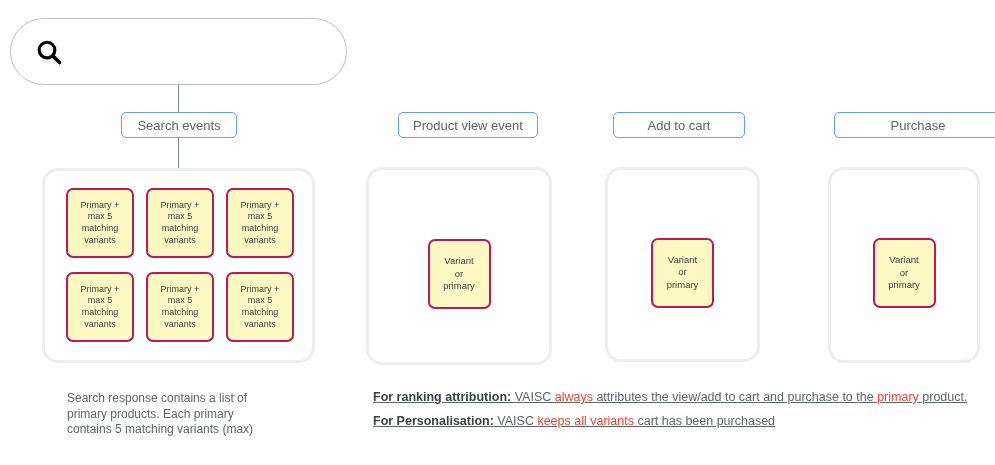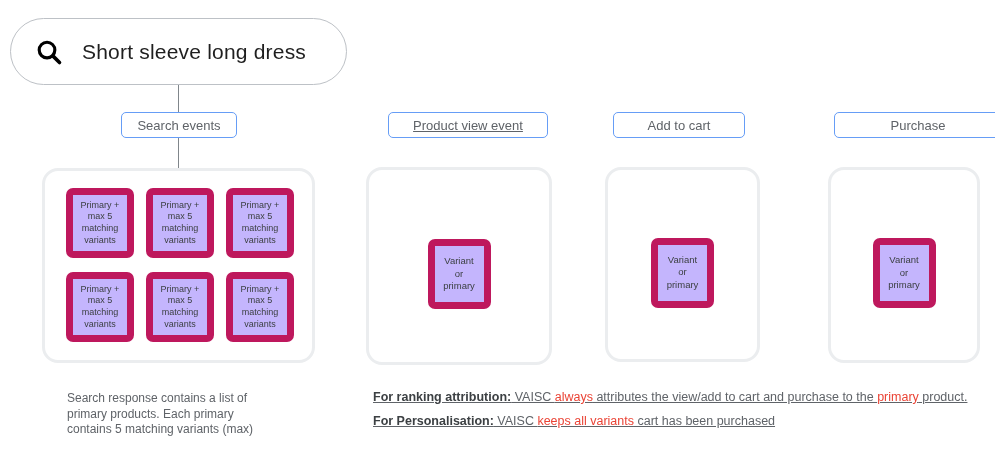--- a/index.html
+++ b/index.html
@@ -52,42 +52,42 @@
     border-radius: 5px;
     display: flex;
     align-items: center;
     justify-content: center;
     font-size: 13px;
     color: #5f6368;
     white-space: nowrap;
     cursor: pointer;
   }
   .btn-search   { left: 121px; width: 116px; }
-  .btn-view     { left: 388px; width: 160px; text-decoration: underline; }
+  .btn-view     { left: 398px; width: 140px; }
   .btn-cart     { left: 613px; width: 132px; }
   .btn-purchase { left: 834px; width: 168px; }
 
   
   .container {
     position: absolute;
     border: 3px solid #ebedef;
     border-radius: 16px;
     background: #fff;
   }
   .c1 { left: 42px;  top: 168px; width: 273px; height: 195px; }
   .c2 { left: 366px; top: 167px; width: 186px; height: 198px; }
   .c3 { left: 605px; top: 167px; width: 155px; height: 195px; }
   .c4 { left: 828px; top: 167px; width: 152px; height: 196px; }
   .container.center { display: flex; align-items: center; justify-content: center; }
 
   
   .mini-box {
-    border: 7px solid #be185d;
+    border: 2px solid #be185d;
     border-radius: 7px;
-    background: #c4b5fd;
+    background: #fef9c3;
     display: flex;
     align-items: center;
     justify-content: center;
     text-align: center;
     font-size: 9px;
     line-height: 1.3;
     color: #3c4043;
     white-space: pre-line;
   }
   .c1 .mini-box { position: absolute; width: 68px; height: 70px; }
@@ -124,21 +124,20 @@
 </head>
 <body>
 
 <div class="search-pill">
   <span class="icon-wrap">
     <svg width="28" height="28" viewBox="0 0 24 24">
       <circle cx="10.3" cy="10.3" r="6.7" fill="none" stroke="#000000" stroke-width="2.7"></circle>
       <line x1="15.3" y1="15.3" x2="21" y2="21" stroke="#000000" stroke-width="3.1" stroke-linecap="round"></line>
     </svg>
   </span>
-  <span class="search-query">Short sleeve long dress</span>
 </div>
 
 <div class="vline l1"></div>
 <div class="vline l2"></div>
 
 <div class="event-btn btn-search">Search events</div>
 <div class="event-btn btn-view">Product view event</div>
 <div class="event-btn btn-cart">Add to cart</div>
 <div class="event-btn btn-purchase">Purchase</div>
 

